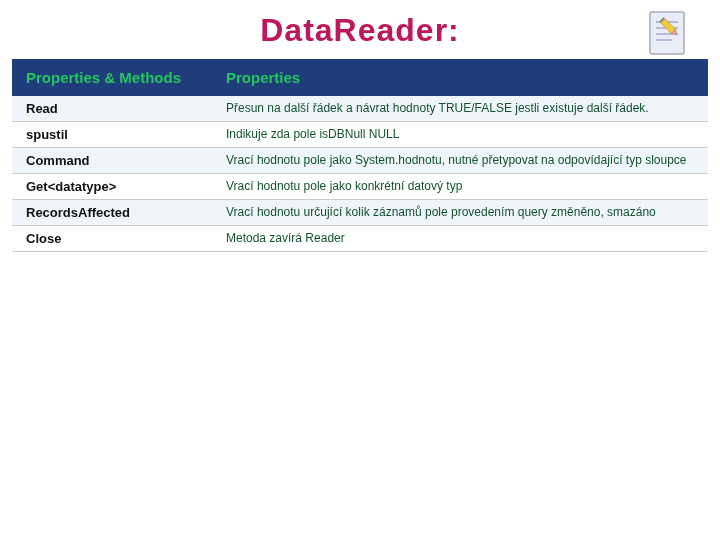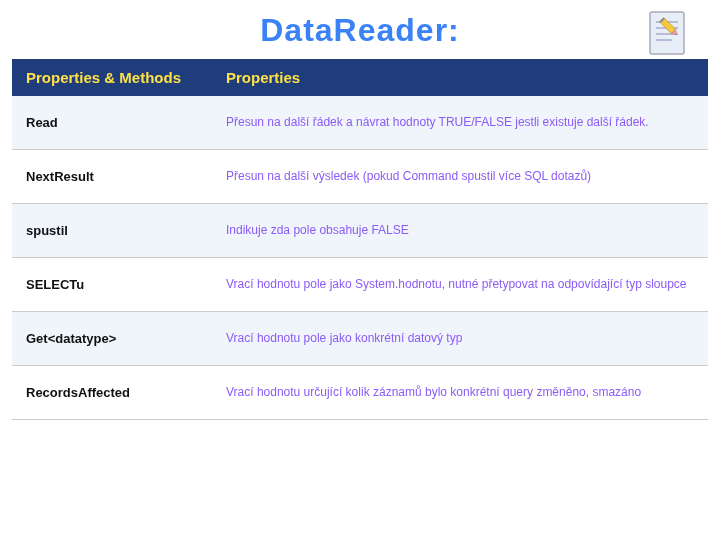--- a/index.html
+++ b/index.html
@@ -9,21 +9,21 @@
       width: 720px;
       height: 540px;
       overflow: hidden;
       position: relative;
     }
 
     .page-title {
       text-align: center;
       font-size: 32px;
       font-weight: bold;
-      color: #3b82f6;
+      color: #be185d;
       padding: 12px 0 10px 0;
       letter-spacing: 1px;
     }
 
     .notebook-icon {
       position: absolute;
       top: 8px;
       right: 24px;
       width: 52px;
       height: 52px;
@@ -34,21 +34,21 @@
     }
 
     table {
       width: 100%;
       border-collapse: collapse;
       font-size: 13px;
     }
 
     thead tr {
       background: #1f3d7a;
-      color: #fde047;
+      color: #22c55e;
     }
 
     thead th {
       padding: 10px 14px;
       text-align: left;
       font-size: 15px;
       font-weight: bold;
     }
 
     tbody tr {
@@ -57,35 +57,35 @@
 
     tbody tr:nth-child(odd) {
       background: #f0f4fb;
     }
 
     tbody tr:nth-child(even) {
       background: #ffffff;
     }
 
     tbody td {
-      padding: 19px 14px;
+      padding: 5px 14px;
       vertical-align: top;
     }
 
     tbody td:first-child {
       font-weight: bold;
       font-size: 13px;
       color: #111;
       width: 200px;
       white-space: nowrap;
     }
 
     tbody td:last-child {
       font-size: 12px;
-      color: #8b5cf6;
+      color: #14532d;
     }
   </style>
 </head>
 <body>
 
 <div class="notebook-icon">
   <svg viewBox="0 0 52 52" xmlns="http://www.w3.org/2000/svg">
 
     <rect x="6" y="4" width="34" height="42" rx="2" ry="2" fill="#e8eef8" stroke="#aab" stroke-width="1.5"></rect>
 
@@ -111,34 +111,34 @@
         <th>Properties &amp; Methods</th>
         <th>Properties</th>
       </tr>
     </thead>
     <tbody id="table-body">
     <tr>
           <td>Read</td>
           <td>Přesun na další řádek a návrat hodnoty TRUE/FALSE jestli existuje další řádek.</td>
         </tr>
         <tr>
-          <td>NextResult</td>
-          <td>Přesun na další výsledek (pokud Command spustil více SQL dotazů)</td>
+          <td>spustil</td>
+          <td>Indikuje zda pole isDBNull NULL</td>
         </tr>
         <tr>
-          <td>spustil</td>
-          <td>Indikuje zda pole obsahuje FALSE</td>
-        </tr>
-        <tr>
-          <td>SELECTu</td>
+          <td>Command</td>
           <td>Vrací hodnotu pole jako System.hodnotu, nutné přetypovat na odpovídající typ sloupce</td>
         </tr>
         <tr>
           <td>Get&lt;datatype&gt;</td>
           <td>Vrací hodnotu pole jako konkrétní datový typ</td>
         </tr>
         <tr>
           <td>RecordsAffected</td>
-          <td>Vrací hodnotu určující kolik záznamů bylo konkrétní query změněno, smazáno</td>
+          <td>Vrací hodnotu určující kolik záznamů pole provedením query změněno, smazáno</td>
+        </tr>
+        <tr>
+          <td>Close</td>
+          <td>Metoda zavírá Reader</td>
         </tr>
       </tbody>
   </table>
 </div>
 
 </body></html>

